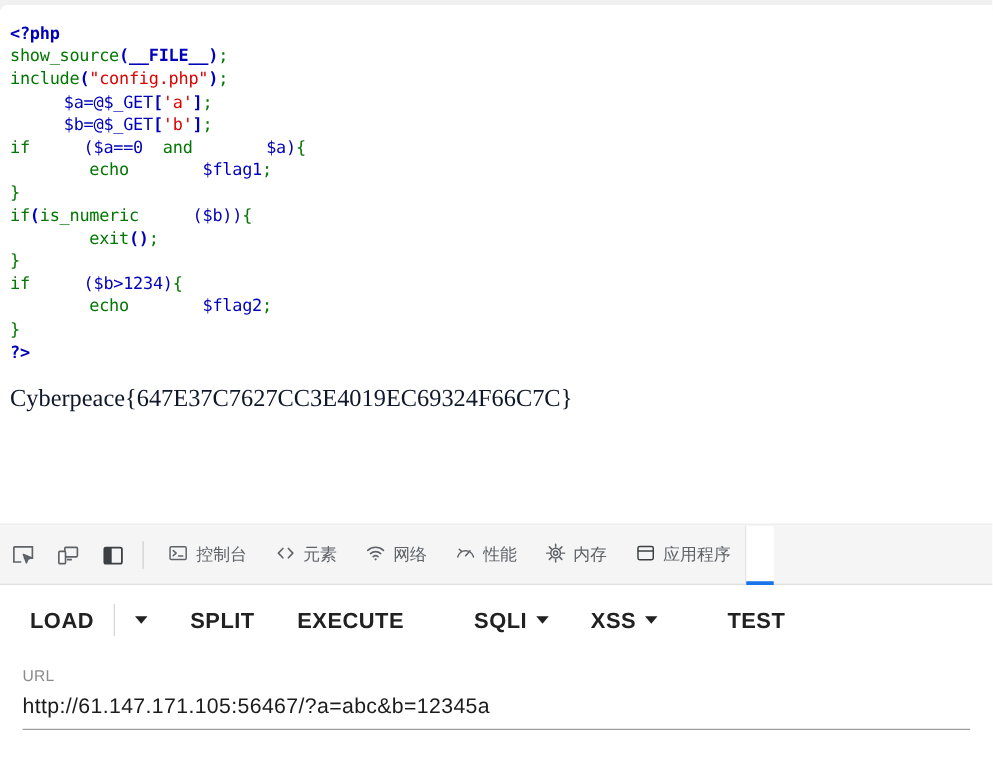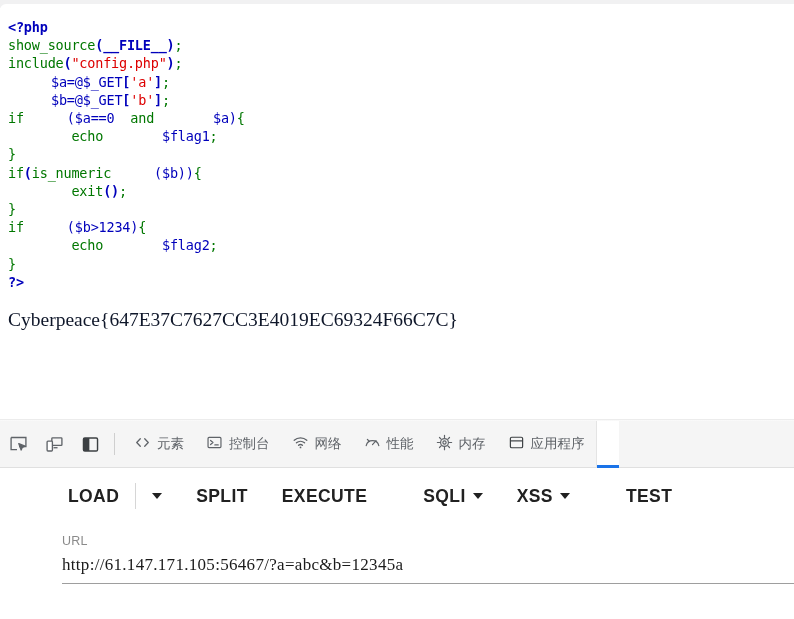--- a/index.html
+++ b/index.html
@@ -99,21 +99,20 @@
     content: ""; position: absolute; left: 0; right: 0; bottom: 0;
     height: 3px; background: #1a73e8;
   }
 
   
   .hackbar {
     position: absolute; top: 468px; left: 0;
     width: 794px; height: 151px;
     background: #ffffff;
     overflow: hidden;
-    padding-left: 44px;
   }
   .hb-toolbar {
     display: flex; align-items: center;
     height: 56px; padding-left: 18px;
   }
   .hb-btn {
     font-family: "Liberation Sans", sans-serif;
     font-size: 17.5px; font-weight: bold;
     letter-spacing: 0.4px;
     color: #212121;
@@ -137,21 +136,21 @@
   }
 
   .hb-url-wrap { padding: 10px 18px 0 18px; }
   .hb-url-label {
     font-family: "Liberation Sans", sans-serif;
     font-size: 12.5px; color: #8a8a8a; letter-spacing: 0.2px;
     margin-bottom: 7px;
   }
   .hb-url-input {
     width: 758px;
-    font-family: Liberation Serif, serif;
+    font-family: Liberation Sans, sans-serif;
     font-size: 17px; color: #1b1b1b;
     border: 0; outline: 0;
     border-bottom: 1px solid #9e9e9e;
     background: transparent;
     padding: 0 0 8px 0;
     letter-spacing: 0.3px;
   }
 </style>
 </head>
 <body>
@@ -206,37 +205,37 @@
         <rect x="2.6" y="3.2" width="6.2" height="13.6" fill="#3c4043" stroke="none"></rect>
       </svg>
     </div>
 
     <div class="dt-sep"></div>
 
     <div class="dt-tabs">
 
       <div class="dt-tab">
         <span>
-          <svg width="17" height="17" viewBox="0 0 20 20" fill="none" stroke="#5f6368" stroke-width="1.5" stroke-linecap="round" stroke-linejoin="round">
-            <path d="M7.4 5.6L3.2 10l4.2 4.4"></path>
-              <path d="M12.6 5.6L16.8 10l-4.2 4.4"></path>
-          </svg>
-        </span>
-        <span class="lbl">元素</span>
-      </div>
-
-      <div class="dt-tab">
-        <span>
           <svg width="17" height="17" viewBox="0 0 20 20" fill="none" stroke="#5f6368" stroke-width="1.4">
             <rect x="2.4" y="4" width="15.2" height="12" rx="1.2"></rect>
             <path d="M5.4 7.6l2.8 2.4-2.8 2.4" stroke-linecap="round" stroke-linejoin="round"></path>
             <path d="M10.4 12.8h4" stroke-linecap="round"></path>
           </svg>
         </span>
         <span class="lbl">控制台</span>
+      </div>
+
+      <div class="dt-tab">
+        <span>
+          <svg width="17" height="17" viewBox="0 0 20 20" fill="none" stroke="#5f6368" stroke-width="1.5" stroke-linecap="round" stroke-linejoin="round">
+            <path d="M7.4 5.6L3.2 10l4.2 4.4"></path>
+              <path d="M12.6 5.6L16.8 10l-4.2 4.4"></path>
+          </svg>
+        </span>
+        <span class="lbl">元素</span>
       </div>
 
 
       <div class="dt-tab">
         <span>
           <svg width="17" height="17" viewBox="0 0 20 20" fill="none" stroke="#5f6368" stroke-width="1.5" stroke-linecap="round">
             <path d="M2.6 7.4a11 11 0 0114.8 0"></path>
             <path d="M5.2 10.4a7.2 7.2 0 019.6 0"></path>
             <path d="M7.7 13.3a3.6 3.6 0 014.6 0"></path>
             <circle cx="10" cy="15.8" r="1.05" fill="#5f6368" stroke="none"></circle>

